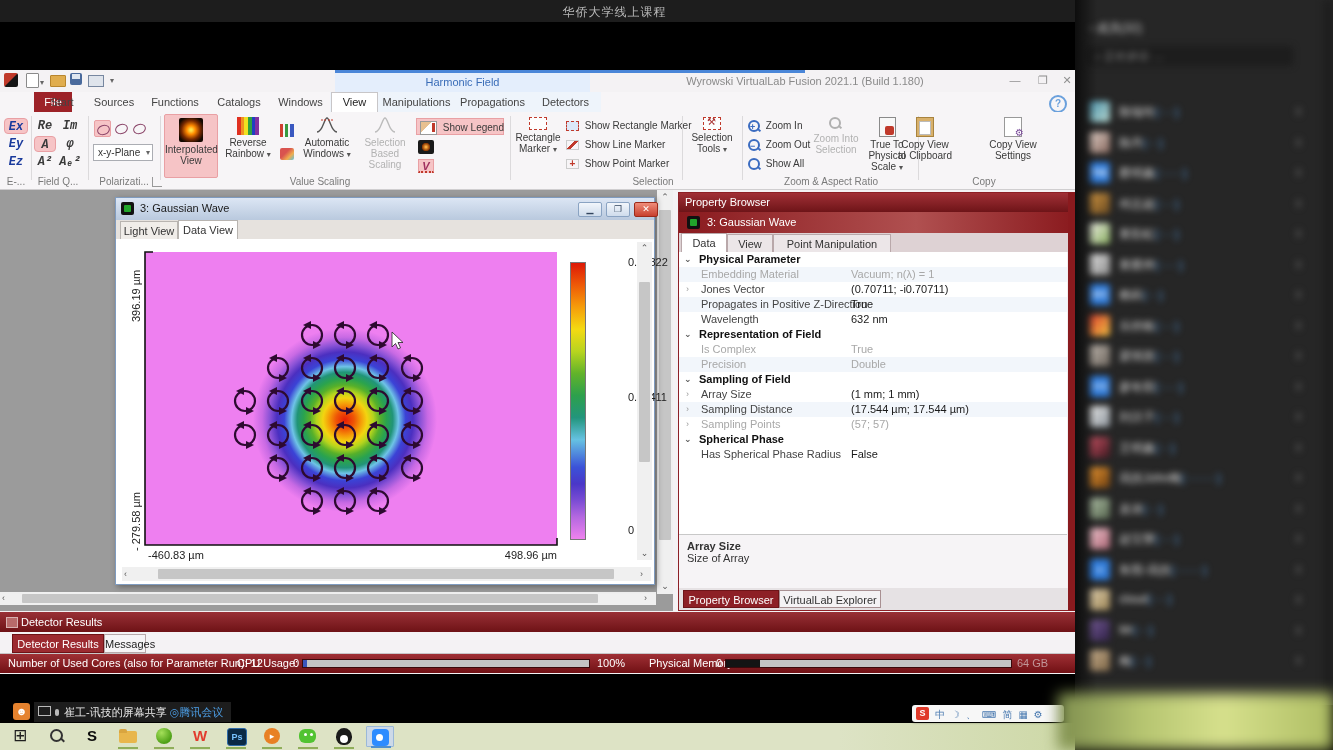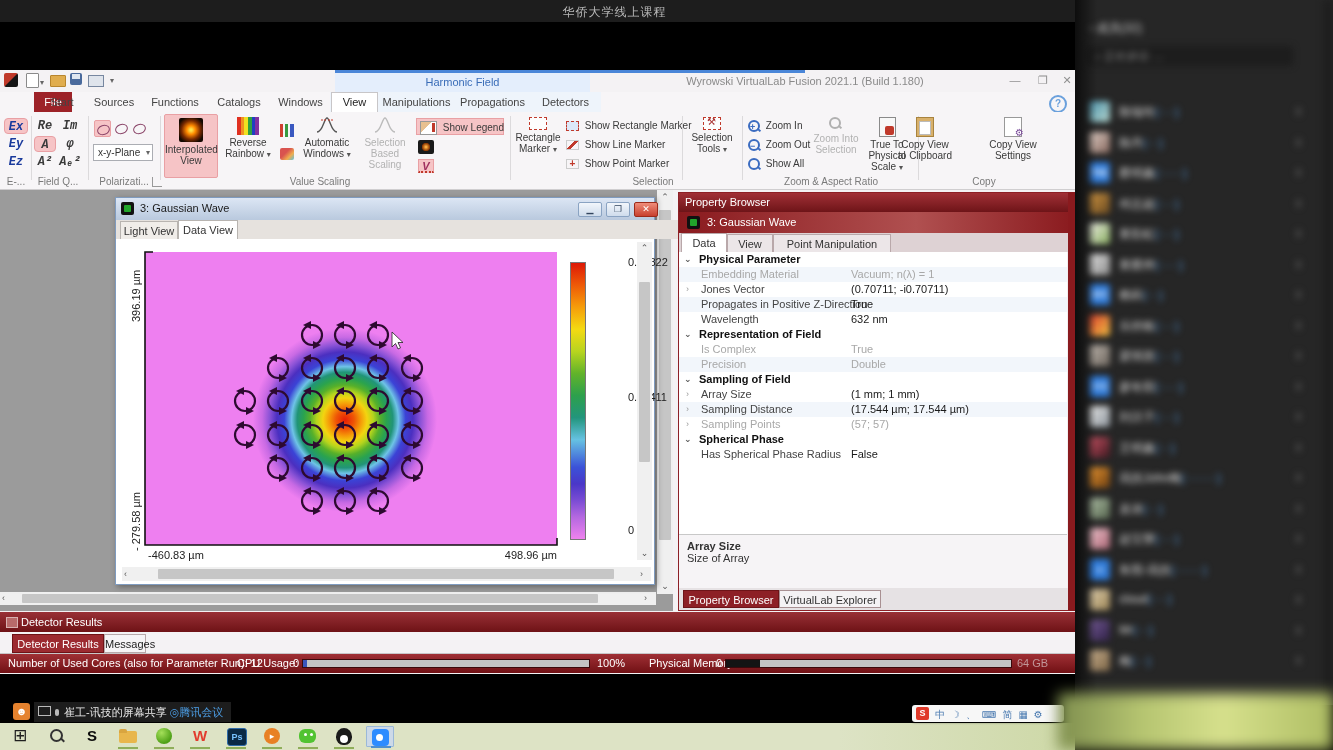--- a/index.html
+++ b/index.html
@@ -86,21 +86,21 @@
   
   .doc{left:115px;top:197px;width:540px;height:388px;background:#edeae8;border:1px solid #7f9bbf;
     box-shadow:2px 2px 6px rgba(0,0,0,.35);box-sizing:border-box;}
   .doc-title{left:0;top:0;width:100%;height:22px;background:linear-gradient(#dce6f4,#b9c9de);}
   .doc-ic{left:5px;top:4px;width:13px;height:13px;background:#111;border-radius:2px;}
   .doc-ic:after{content:"";position:absolute;left:3px;top:3px;width:7px;height:7px;background:#21a62b;border-radius:1px;}
   .doc-title-text{left:24px;top:4px;font-size:11px;color:#1a1a1a;}
   .db{top:4px;width:24px;height:15px;border:1px solid #8aa3c2;border-radius:2px;background:linear-gradient(#f2f6fb,#cfdcec);
     text-align:center;font-size:9px;color:#33455e;line-height:13px;box-sizing:border-box;}
   .db.close{background:linear-gradient(#ef8d7a,#c8402f);border-color:#9c2a1a;color:#fff;font-weight:bold;}
-  .doc-tabs{left:0;top:22px;width:100%;height:19px;background:#e6e2de;padding-left:48px;}
+  .doc-tabs{left:0;top:22px;width:100%;height:19px;background:#e6e2de;}
   .dtab{position:absolute;top:1px;height:18px;font-size:11px;text-align:center;line-height:18px;color:#333;
     background:#f0ede9;border:1px solid #b8b4b0;border-bottom:none;box-sizing:border-box;}
   .dtab.active{background:#fff;height:19px;top:0;z-index:2;}
   .doc-content{left:0;top:41px;width:538px;height:345px;background:#fff;}
   .ylab{position:absolute;transform:rotate(-90deg);transform-origin:left top;font-size:11px;color:#222;white-space:nowrap;}
   .xlab{position:absolute;font-size:11px;color:#222;white-space:nowrap;}
   .cbar{position:absolute;width:16px;border:1px solid #777;box-sizing:border-box;
     background:linear-gradient(to bottom,#dd1806 0%,#ee5a07 8%,#f59d0a 16%,#f4da12 24%,#b8d41f 32%,#62b32a 40%,#2da04c 48%,#22957c 56%,#66c2e2 64%,#3b52d8 74%,#4a37c8 80%,#7a4cd4 86%,#b468e0 92%,#ee82ee 100%);}
   .cblab{position:absolute;font-size:11px;color:#222;margin-left:36px;}
   

